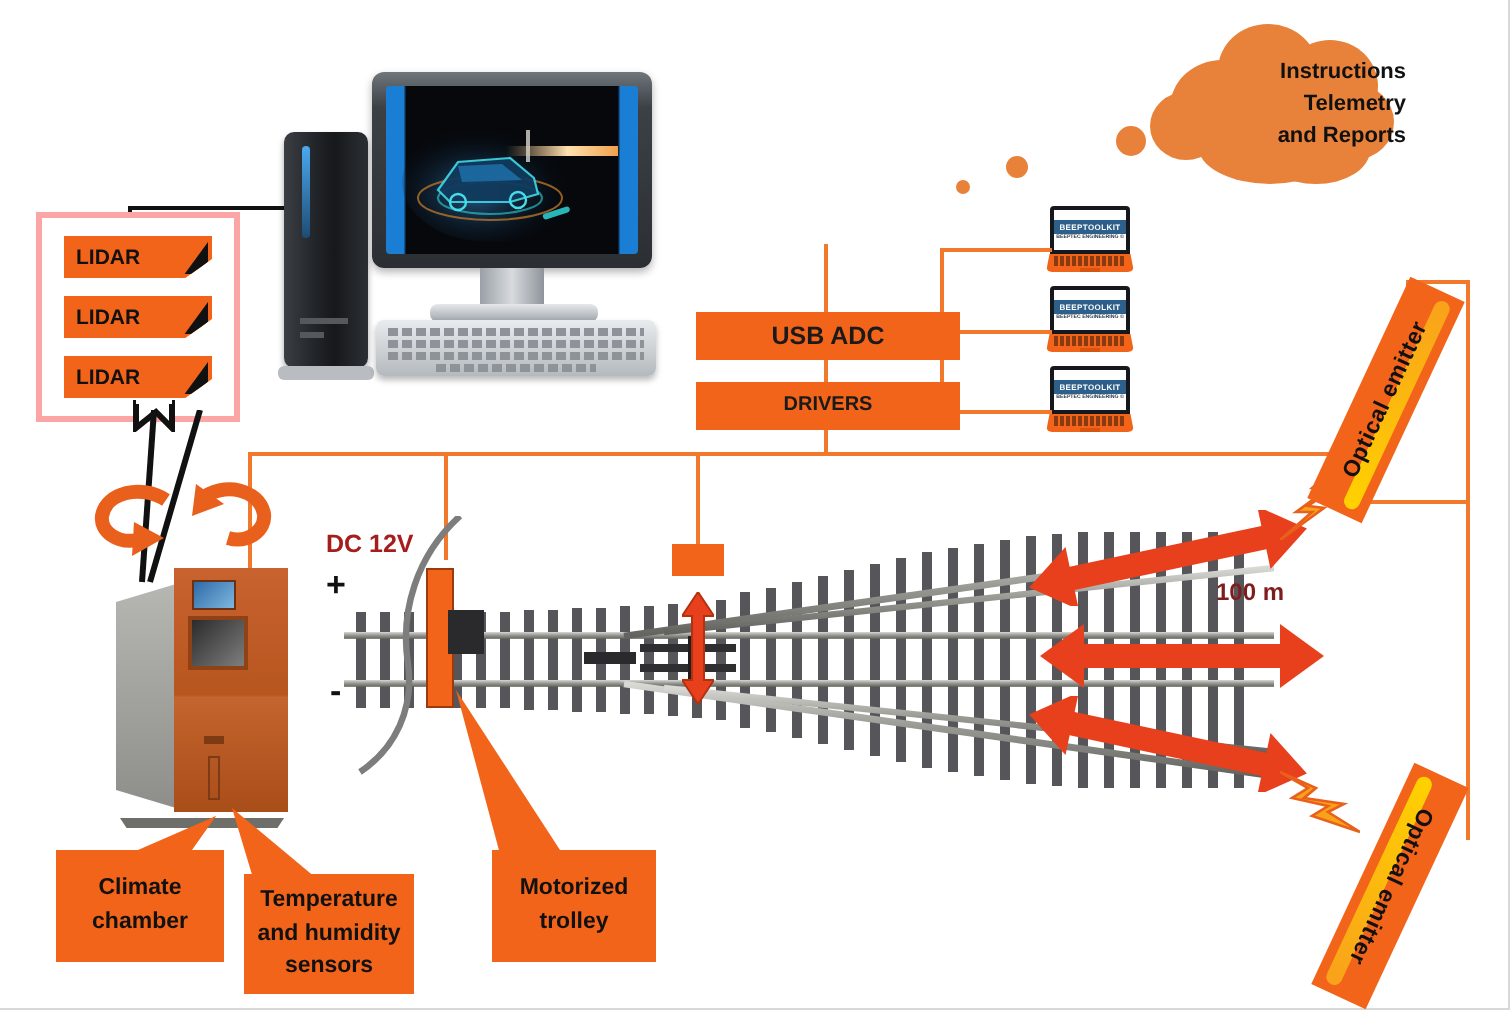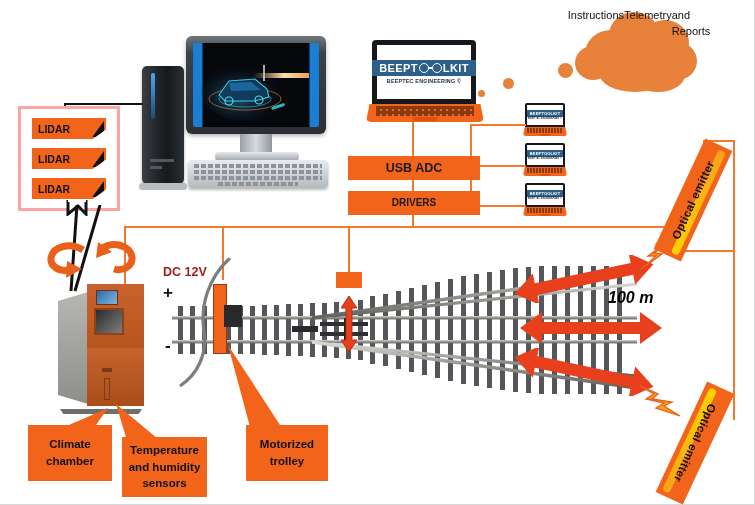--- a/index.html
+++ b/index.html
@@ -74,22 +74,22 @@
            letter-spacing:.2px;white-space:nowrap;}
   .mini .msub{font-size:2.6px;color:#1a2d42;font-weight:bold;white-space:nowrap;}
   .mini .mbase{width:44px;height:9px;background:#F2641A;border-radius:0 0 3px 3px;
            clip-path:polygon(4% 0,96% 0,100% 100%,0 100%);position:relative;}
   .mini .mkeys{position:absolute;left:4px;top:1px;right:4px;height:5px;
            background:repeating-linear-gradient(90deg,#8a3a10 0 2px,transparent 2px 3px);}
   .mini .mpad{position:absolute;left:17px;bottom:0;width:10px;height:2px;background:#d8540f;}
   
   #cloud{left:575px;top:8px;width:128px;height:90px;}
   #cloud .puff{position:absolute;background:#E8813A;border-radius:50%;}
-  #cloud .ctext{position:absolute;inset:0;display:flex;flex-direction:row;align-items:flex-start;
-           justify-content:center;color:#111;font-weight:normal;font-size:11px;line-height:1.45;z-index:3;}
+  #cloud .ctext{position:absolute;inset:0;display:flex;flex-direction:column;align-items:flex-end;
+           justify-content:center;color:#111;font-weight:bold;font-size:11px;line-height:1.45;z-index:3;}
   .dot{position:absolute;border-radius:50%;background:#E8813A;}
   
   #chamber{left:58px;top:284px;width:86px;height:126px;}
   #chamber .side{position:absolute;left:0;top:8px;width:30px;height:112px;
            background:linear-gradient(180deg,#b6b6b2,#8e8e8a);
            clip-path:polygon(0 8%,100% 0,100% 100%,0 92%);}
   #chamber .front{position:absolute;left:29px;top:0;width:57px;height:122px;
            background:linear-gradient(180deg,#c8622f,#b8561f 52%,#c4642e 53%,#a94d19 100%);}
   #chamber .panel{position:absolute;left:38px;top:6px;width:20px;height:13px;
            background:linear-gradient(135deg,#2e6aa8,#7fb7df);border:1px solid #6b3112;}
@@ -190,40 +190,20 @@
   <div id="mon-stand" class="abs"></div>
   <div id="mon-foot" class="abs"></div>
 
   <div id="keyboard" class="abs">
     <div class="krow" style="top:4px;"></div>
     <div class="krow" style="top:10px;"></div>
     <div class="krow" style="top:16px;"></div>
     <div class="krow" style="top:22px;left:30px;right:30px;"></div>
   </div>
 
-  <div id="laptop" class="abs">
-    <div class="lid">
-      <div class="lscreen">
-        <div class="brandbar">
-          <span>BEEPT</span>
-          <span class="glasses">
-              <i></i>
-              <b></b>
-              <i></i>
-            </span>
-          <span>LKIT</span>
-        </div>
-        <div class="subbrand">BEEPTEC ENGINEERING ©</div>
-      </div>
-    </div>
-    <div class="base">
-      <div class="keys"></div>
-      <div class="pad"></div>
-    </div>
-  </div>
 
   <div id="cloud" class="abs">
     <div class="puff" style="left:10px;top:22px;width:52px;height:48px;"></div>
     <div class="puff" style="left:34px;top:4px;width:50px;height:46px;"></div>
     <div class="puff" style="left:66px;top:12px;width:48px;height:46px;"></div>
     <div class="puff" style="left:82px;top:34px;width:40px;height:38px;"></div>
     <div class="puff" style="left:0px;top:38px;width:36px;height:34px;"></div>
     <div class="puff" style="left:24px;top:46px;width:72px;height:38px;"></div>
     <div class="puff" style="left:56px;top:50px;width:54px;height:34px;"></div>
     <div class="ctext">
@@ -411,21 +391,21 @@
   </svg>
   <svg class="darrow" style="left:520px;top:308px;width:142px;height:40px;" viewBox="0 0 142 40">
     <polygon points="0,20 22,4 22,14 120,14 120,4 142,20 120,36 120,26 22,26 22,36" fill="#E8401C"></polygon>
   </svg>
   <svg class="darrow" style="left:513px;top:348px;width:142px;height:48px;" viewBox="0 0 142 48">
     <g transform="rotate(12 71 24)">
       <polygon points="0,24 22,8 22,18 120,18 120,8 142,24 120,40 120,30 22,30 22,40" fill="#E8401C"></polygon>
     </g>
   </svg>
 
-  <div class="abs" style="left:608px;top:289px;color:#000000;font-weight:bold;font-size:16px;font-style:italic;">100 m</div>
+  <div class="abs" style="left:608px;top:289px;color:#7f1d1d;font-weight:bold;font-size:12px;">100 m</div>
 
   <svg class="abs" style="left:640px;top:232px;width:36px;height:38px;" viewBox="0 0 36 38">
     <polygon points="30,0 16,12 23,13 8,24 16,24 0,38 22,22 14,21 30,10 22,9" fill="#F9A11B" stroke="#E8601C" stroke-width="1.3"></polygon>
   </svg>
   <svg class="abs" style="left:640px;top:380px;width:40px;height:38px;" viewBox="0 0 40 38">
     <polygon points="0,6 18,14 12,19 32,22 24,26 40,36 16,28 24,23 6,19 14,14" fill="#F9A11B" stroke="#E8601C" stroke-width="1.3"></polygon>
   </svg>
 
   <div class="emitter" style="left:632px;top:185px;transform:rotate(-65deg);transform-origin:center;">
     <div class="beam"></div>

